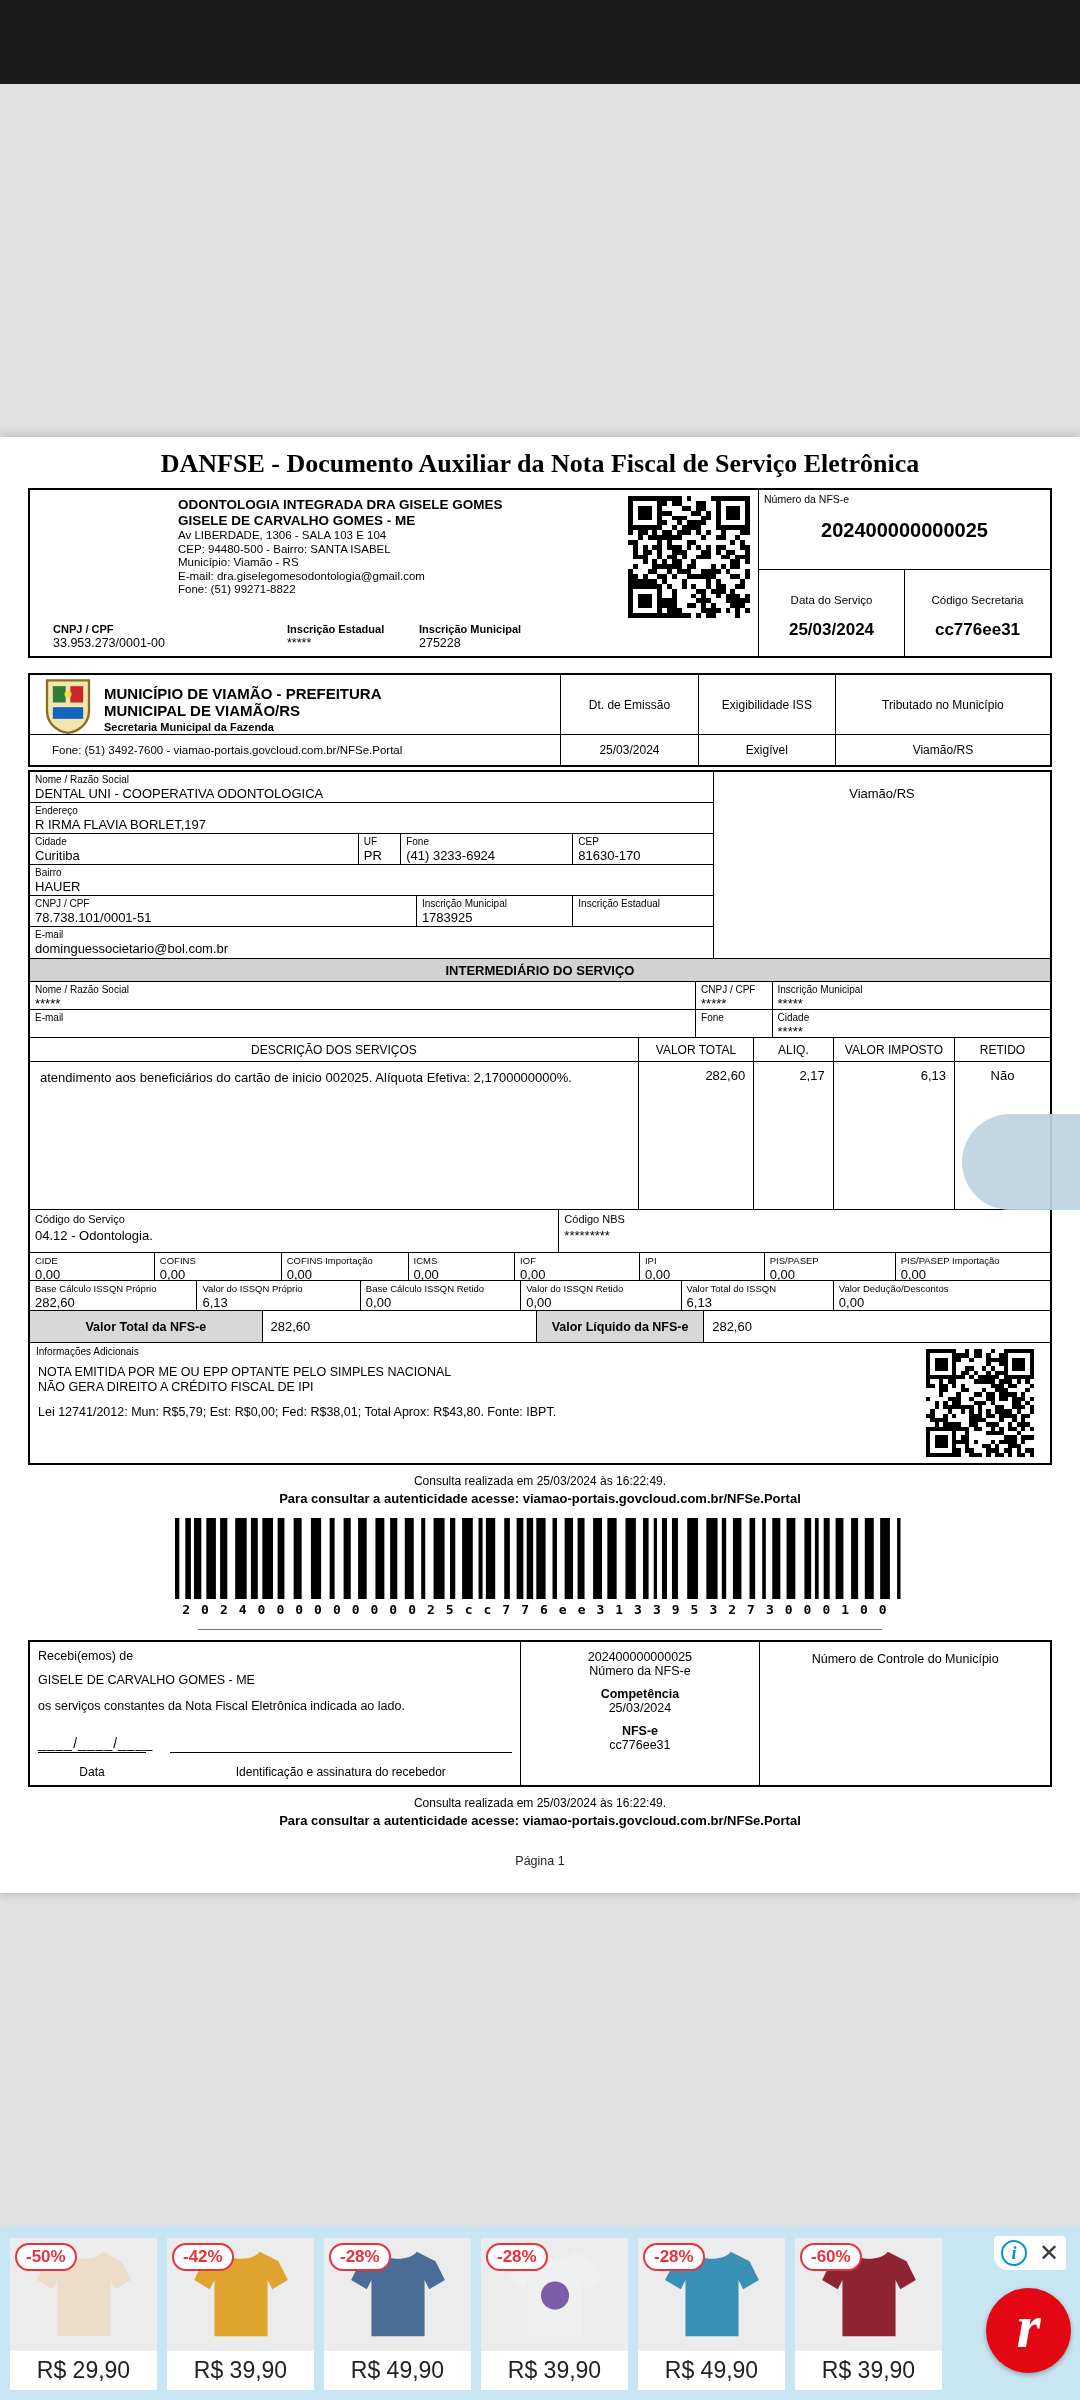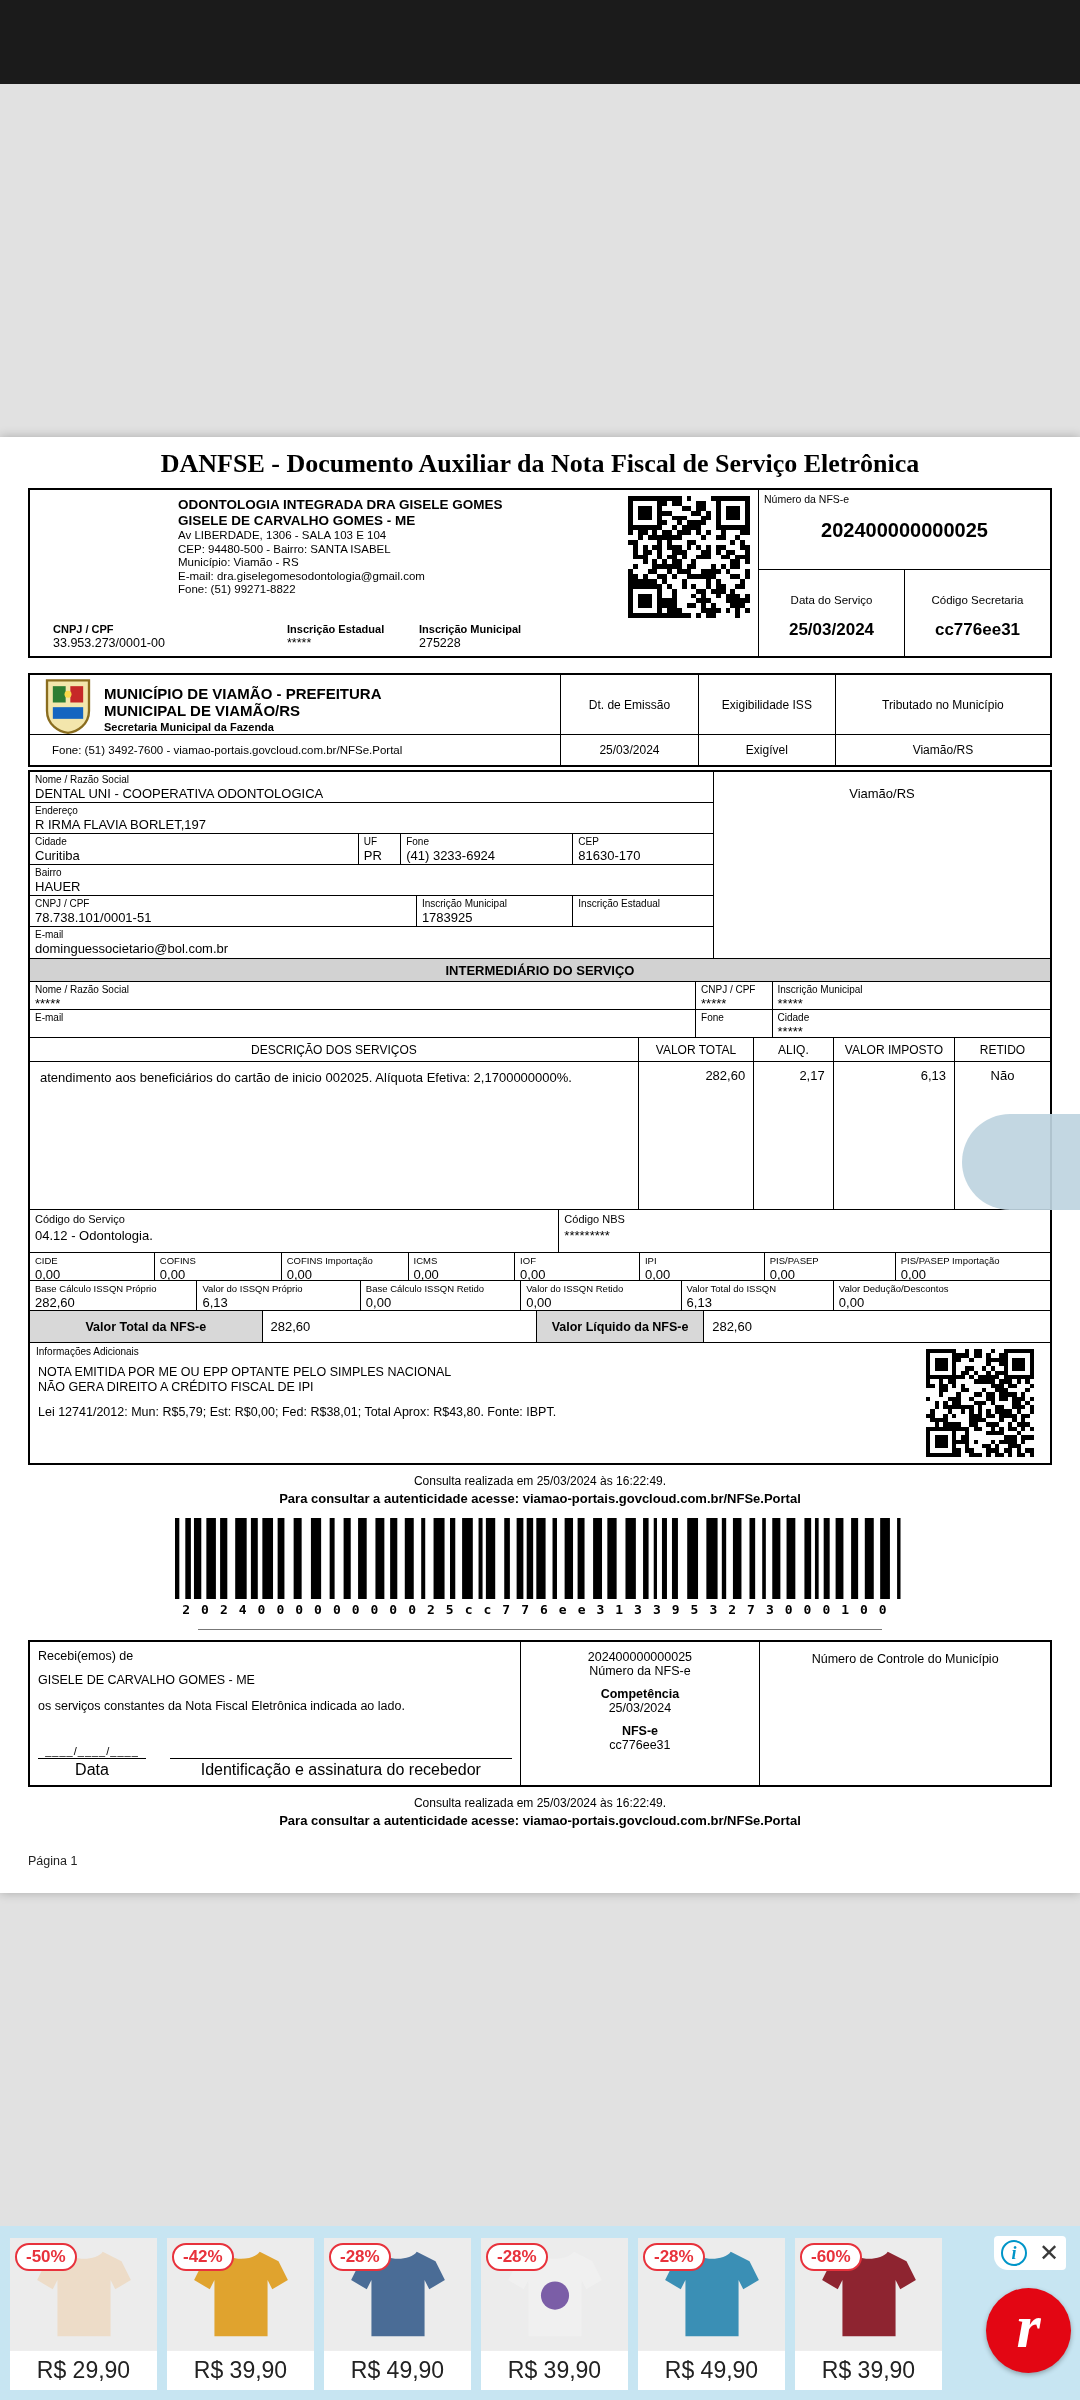--- a/index.html
+++ b/index.html
@@ -121,30 +121,30 @@
   .barcode{width:731px;height:81px;margin:12px auto 0}
   .barcode-text{text-align:center;font-family:"DejaVu Sans Mono",monospace;font-weight:bold;font-size:13px;letter-spacing:11px;margin-top:3px;white-space:nowrap}
   .cutline{width:684px;margin:12px auto 0;border-top:1px solid #777}
 
   .recibo{margin-top:10px;height:147px;border:2px solid #000;display:flex}
   .rec-c1{flex:0 0 48%;padding:7px 8px 6px 8px;display:flex;flex-direction:column;font-size:12.5px}
   .rec-c1 .l2{margin-top:10px}
   .rec-c1 .l3{margin-top:12px}
   .rec-bottom{margin-top:auto;display:flex;align-items:flex-end}
   .rec-data{width:108px;text-align:center}
-  .rec-line{font-size:11px;letter-spacing:1px;border-bottom:1px solid #000;padding-bottom:1px}
-  .rec-cap{font-size:16px;margin-top:2px}
+  .rec-line{font-size:14px;letter-spacing:1px;border-bottom:1px solid #000;padding-bottom:1px}
+  .rec-cap{font-size:12px;margin-top:12px}
   .rec-sign{flex:1;margin-left:24px;text-align:center}
   .rec-sigline{border-bottom:1px solid #000;height:13px}
   .rec-c2{flex:0 0 23.5%;border-left:1px solid #000;text-align:center;font-size:12.5px;padding-top:8px}
   .rec-c2 .g{margin-top:9px}
   .rec-c2 .bold{font-weight:bold}
   .rec-c3{flex:1;border-left:1px solid #000;text-align:center;font-size:12.5px;padding-top:10px}
 
-  .pagina{text-align:left;font-size:12.5px;margin-top:26px;color:#222}
+  .pagina{text-align:center;font-size:12.5px;margin-top:26px;color:#222}
 
   
   .scroll-pill{position:absolute;top:1114px;right:0;width:118px;height:96px;background:rgba(190,212,224,.92);border-radius:48px 0 0 48px}
 
   
   [data-qr]{display:block;background:#fff}
   [data-barcode]{display:block}
 
   
   .ad{position:absolute;left:0;top:2226px;width:1080px;height:174px;background:var(--ad-bg)}

